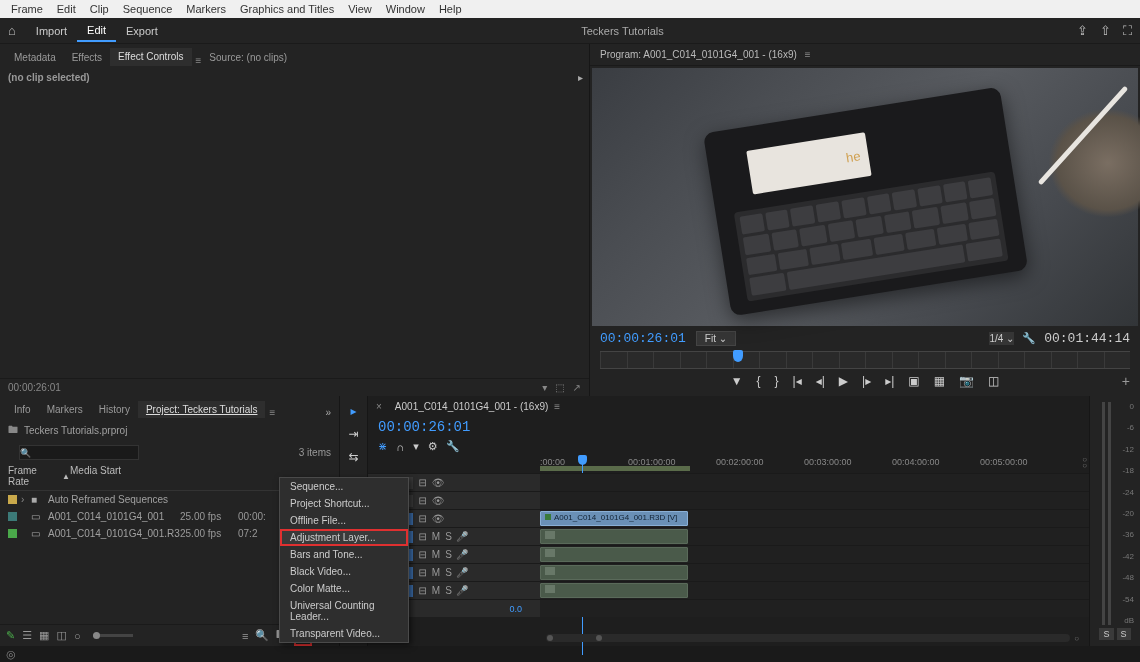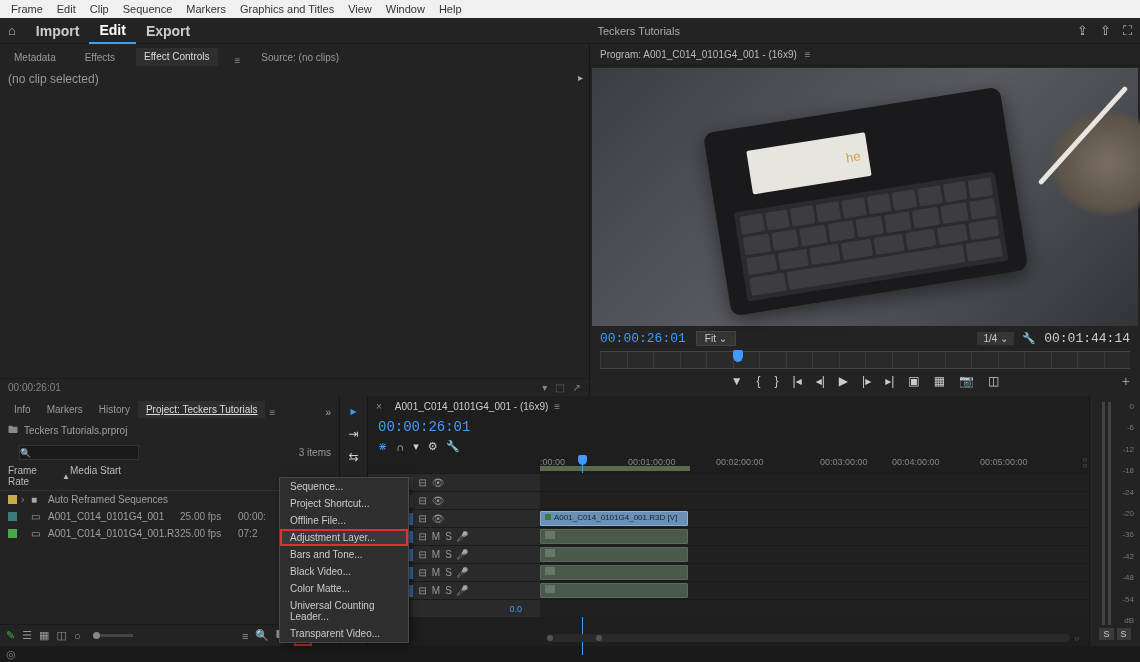--- a/index.html
+++ b/index.html
@@ -1,33 +1,33 @@
 <!DOCTYPE html>
 <html><head>
 <meta charset="utf-8">
 <style>
 * { margin: 0; padding: 0; box-sizing: border-box; font-family: "Segoe UI", Arial, sans-serif; }
 body { background: #232323; color: #a0a0a0; width: 1140px; height: 662px; overflow: hidden; font-size: 10px; }
 .menubar { background: #f0f0f0; height: 18px; display: flex; align-items: center; padding: 0 4px; color: #333; }
 .menubar span { padding: 0 7px; cursor: pointer; font-size: 11px; }
 .workspace-bar { background: #232323; height: 26px; display: flex; align-items: center; padding: 0 8px; border-bottom: 1px solid #1a1a1a; }
 .workspace-bar .home { color: #bbb; font-size: 13px; margin-right: 10px; cursor:pointer;}
-.workspace-bar .ws-tab { padding: 4px 10px; font-size: 14px; color: #ccc; cursor:pointer;font-weight:bold;}
+.workspace-bar .ws-tab { padding: 4px 10px; font-size: 11px; color: #ccc; cursor:pointer;}
 .workspace-bar .ws-tab.active { border-bottom: 2px solid #419cff; color: #fff; }
 .workspace-bar .center-title { flex: 1; text-align: center; font-size: 11px; color: #aaa; }
 .workspace-bar .right-icons { display: flex; gap: 12px; color: #bbb; font-size: 13px; }
 .workspace-bar .right-icons span{cursor:pointer;}
 .top-panels { display: flex; height: 352px; background: #1e1e1e; }
 .left-stack { width: 590px; display: flex; flex-direction: column; border-right: 1px solid #161616; }
-.source-tabs { display: flex; height: 22px; background: #232323; align-items: flex-end; padding-left: 6px; gap: 13px; }
+.source-tabs { display: flex; height: 22px; background: #232323; align-items: flex-end; padding-left: 6px; gap: 0; }
 .source-tabs .tab { padding: 3px 8px; font-size: 10px; color: #9a9a9a; cursor:pointer;}
 .source-tabs .tab.active { background: #2e2e2e; color: #ddd; border-bottom: 1px solid #2e2e2e; }
 .source-tabs .tab-menu { margin-left: 4px; color: #888; cursor:pointer;}
 .effect-body { background: #232323; flex: 1; position: relative; padding: 6px 8px;}
-.effect-body .noclip { font-size: 12px; color: #999; }
+.effect-body .noclip { font-size: 10px; color: #999; font-weight: bold; }
 .effect-body .chev { position: absolute; right: 6px; top: 6px; color: #aaa; font-size: 10px;cursor:pointer; }
 .source-bottom { height: 18px; background: #232323; display: flex; align-items: center; justify-content: space-between; padding: 0 8px; font-size: 10px; color: #888; border-top: 1px solid #1a1a1a;}
 .source-bottom .sicons { display: flex; gap: 8px; }
 .source-bottom .sicons span{cursor:pointer;}
 .program-panel { flex: 1; display: flex; flex-direction: column; background: #232323; }
 .program-title { height: 22px; padding: 4px 10px; font-size: 10px; color: #bbb; border-bottom: 1px solid #1a1a1a; display:flex; align-items:center; gap:8px;}
 .program-title .pmenu{color:#888;cursor:pointer;}
 .program-video { flex: 1; background: linear-gradient(135deg,#3a3d42 0%,#4a4d52 25%,#585b60 50%,#46494e 75%,#323538 100%); margin: 2px 2px 0 2px; position: relative; display:flex;align-items:center;justify-content:center;}
 .tablet { width: 300px; height: 185px; background: #1a1a1c; border-radius: 10px; transform: rotate(-9deg) translateY(4px); position: relative; box-shadow: 0 6px 20px rgba(0,0,0,0.5);}
 .tablet .screen-top { position:absolute; top:24px; left:40px; width:120px; height:44px; background:#e8e4de; border-radius:2px; display:flex;align-items:center;justify-content:flex-end;padding-right:8px;}
@@ -35,21 +35,21 @@
 .tablet .keyboard { position:absolute; bottom:12px; left:18px; right:18px; height:90px; background:#2b2b2d; border-radius:4px; display:flex; flex-direction:column; gap:3px; padding:5px;}
 .tablet .krow { display:flex; gap:3px; flex:1;}
 .tablet .key { flex:1; background:#3d3d40; border-radius:2px;}
 .stylus { position:absolute; width:130px; height:5px; background:#e8e5e0; border-radius:3px; transform:rotate(-48deg); right:-10px; top:65px;}
 .hand { position:absolute; right:-30px; top:40px; width:120px; height:110px; background:radial-gradient(ellipse at center,#7a6e62 0%,#5a5248 60%,transparent 70%); border-radius:50%;}
 .program-transport { background: #232323; padding: 5px 10px 8px 10px; }
 .tc-row { display: flex; align-items: center; gap: 10px; font-size: 11px; }
 .tc-left { color: #419cff; font-family: 'Courier New', monospace; font-size: 13px; }
 .fit-sel { background: #353535; color: #ccc; padding: 1px 8px; font-size: 10px; border: 1px solid #444; cursor:pointer;}
 .tc-right { margin-left: auto; display:flex;align-items:center;gap:8px;}
-.tc-right .res{background:#353535;color:#ccc;padding:1px 6px;font-size:10px;cursor:pointer;}
+.tc-right .res{background:#353535;color:#ccc;padding:1px 0;font-size:10px;cursor:pointer;}
 .tc-right .wrench{color:#999;cursor:pointer;}
 .tc-right .dur { color: #ccc; font-family: 'Courier New', monospace; font-size: 13px;}
 .scrubber { height: 18px; background: #2a2a2a; margin: 5px 0; position: relative; border-top:1px solid #444;border-bottom:1px solid #444;}
 .scrubber .playhead { position: absolute; left: 25%; top: -2px; width: 10px; height: 12px; background: #419cff; border-radius: 2px 2px 50% 50%; }
 .scrubber .ticks{position:absolute;inset:0;display:flex;}
 .scrubber .ticks span{flex:1;border-left:1px solid #3a3a3a;}
 .transport-btns { display: flex; justify-content: center; gap: 14px; margin-top: 4px; align-items: center; position:relative;}
 .transport-btns span { color: #ccc; font-size: 12px; cursor:pointer;}
 .transport-btns .plus { position: absolute; right: 0; color: #999; font-size: 14px;}
 
@@ -394,21 +394,21 @@
       <span class="active">⋇</span>
       <span>∩</span>
       <span>▾</span>
       <span>⚙</span>
       <span>🔧</span>
     </div>
     <div class="tl-ruler">
       <span class="tick" style="left:0">:00:00</span>
       <span class="tick" style="left:88px">00:01:00:00</span>
       <span class="tick" style="left:176px">00:02:00:00</span>
-      <span class="tick" style="left:280px">00:03:00:00</span>
+      <span class="tick" style="left:264px">00:03:00:00</span>
       <span class="tick" style="left:352px">00:04:00:00</span>
       <span class="tick" style="left:440px">00:05:00:00</span>
       <div class="wa"></div>
       <div class="ph"></div>
       <span class="bullet b1">○</span>
       <span class="bullet b2">○</span>
     </div>
     <div class="tl-tracks" id="tl-tracks">
         <div class="track">
           <div class="track-head">

